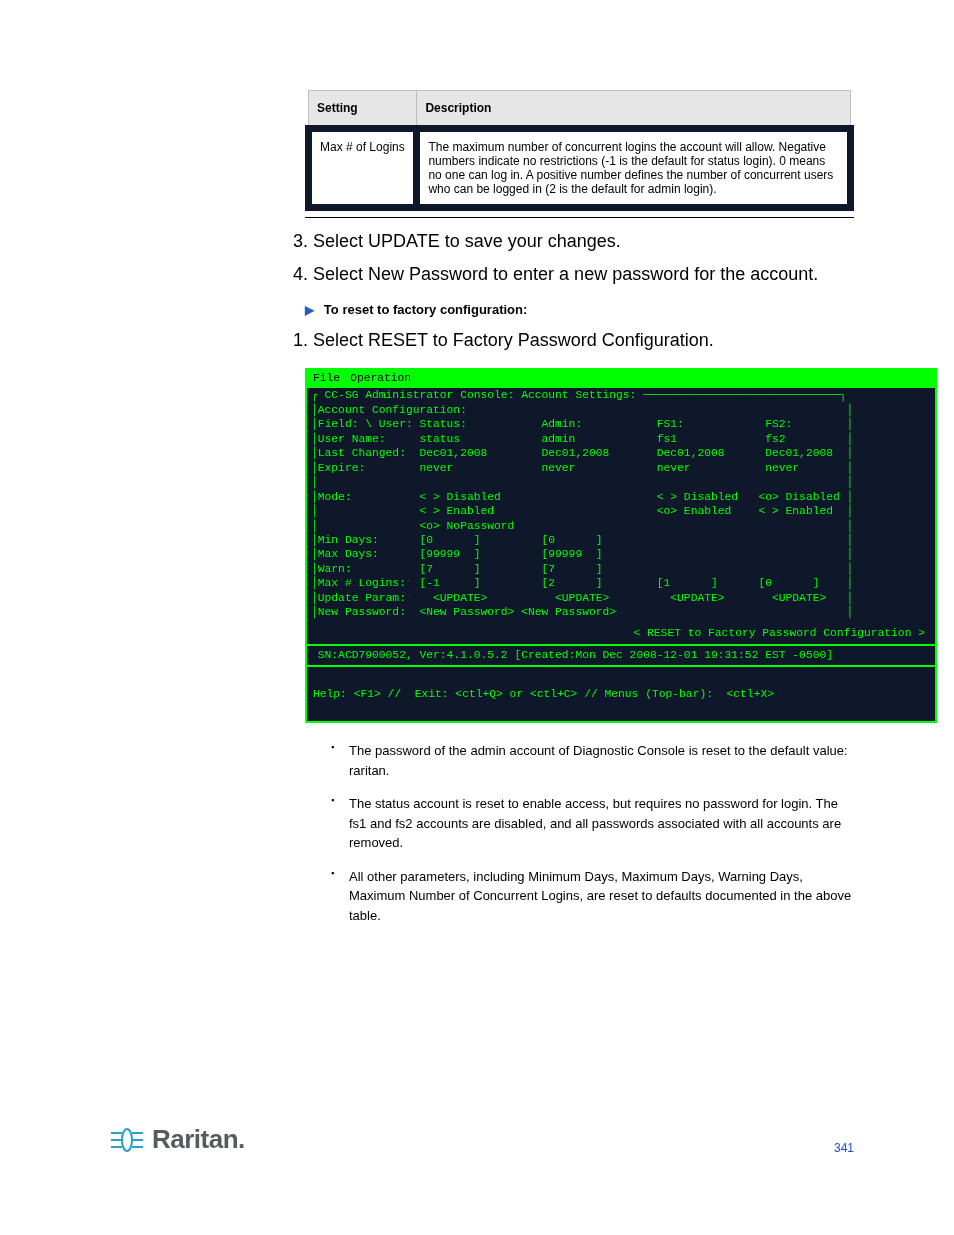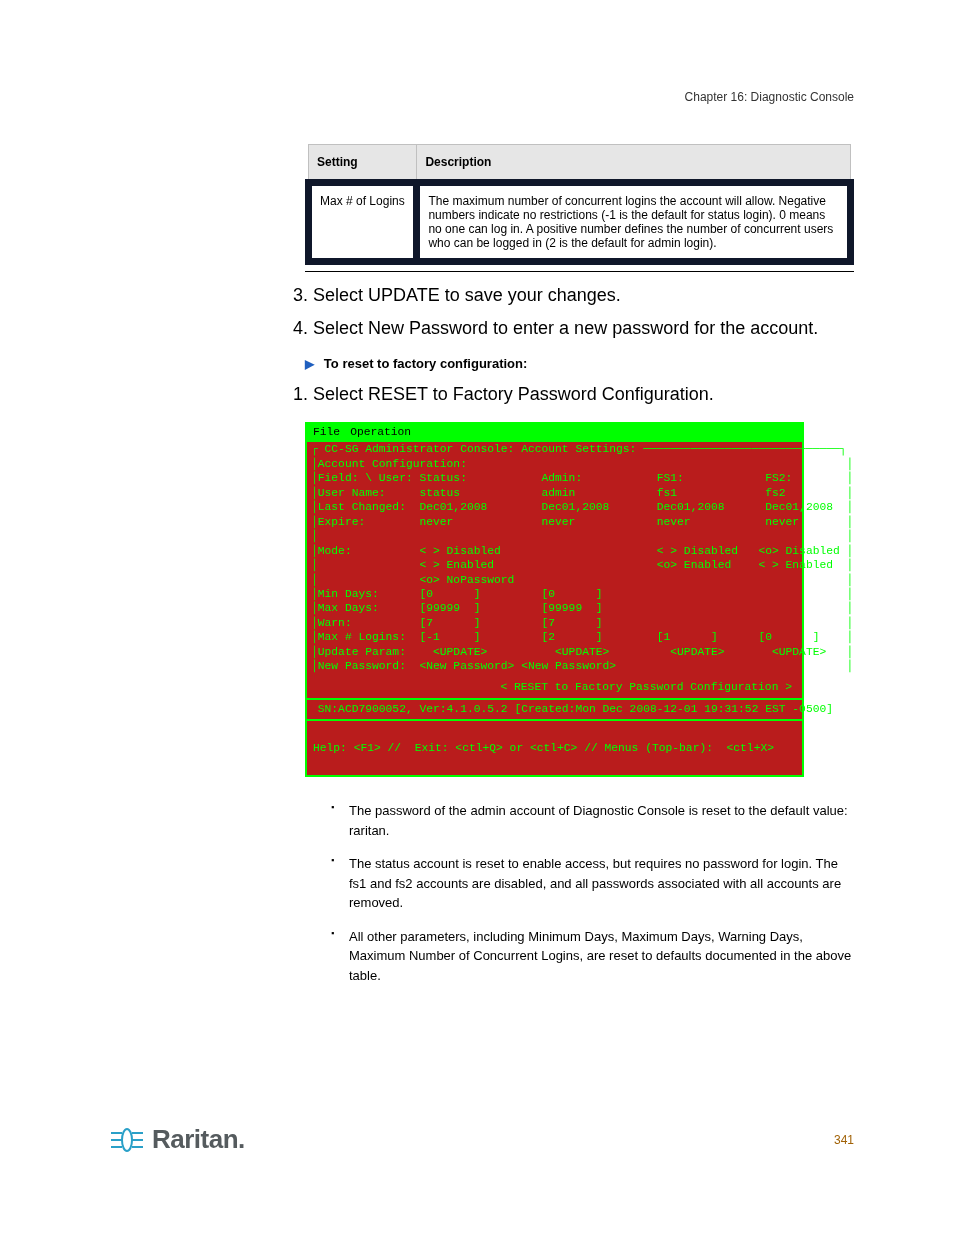--- a/index.html
+++ b/index.html
@@ -85,25 +85,25 @@
     position: absolute;
     left: 0;
     top: 0;
     font-size: 9px;
     color: #000;
   }
   
   .terminal {
     font-family: "Courier New", monospace;
     font-size: 11.3px;
-    background: #b91c1c;
+    background: #0f172a;
     color: #00ff00;
     border: 2px solid #00ff00;
-    width: 499px;
-    margin: 6px 0 24px 0;
+    width: 632px;
+    margin: 6px 0 18px 0;
     line-height: 1.28;
     padding: 0;
   }
   .menu-bar {
     color: #000;
     background: #00ff00;
     padding: 1px 6px;
   }
   .menu-bar span { margin-right: 10px; }
   .term-body {
@@ -134,31 +134,30 @@
   .logo-text {
     font-family: Arial, sans-serif;
     font-weight: bold;
     font-size: 26px;
     color: #555b5e;
     letter-spacing: -0.5px;
   }
   .page-num {
     position: absolute;
     right: 100px;
-    bottom: 88px;
-    font-size: 12px;
-    color: #a16207;
+    bottom: 80px;
+    font-size: 12px;
+    color: #1d4ed8;
     margin-left: 21px;
   }
 </style>
 </head>
 <body>
 
 <div class="page">
-  <div class="chapter-header">Chapter 16: Diagnostic Console</div>
 
   <div class="content-block">
 
     <table class="setting-table">
       <thead>
         <tr>
           <th>Setting</th>
           <th>Description</th>
         </tr>
       </thead>

